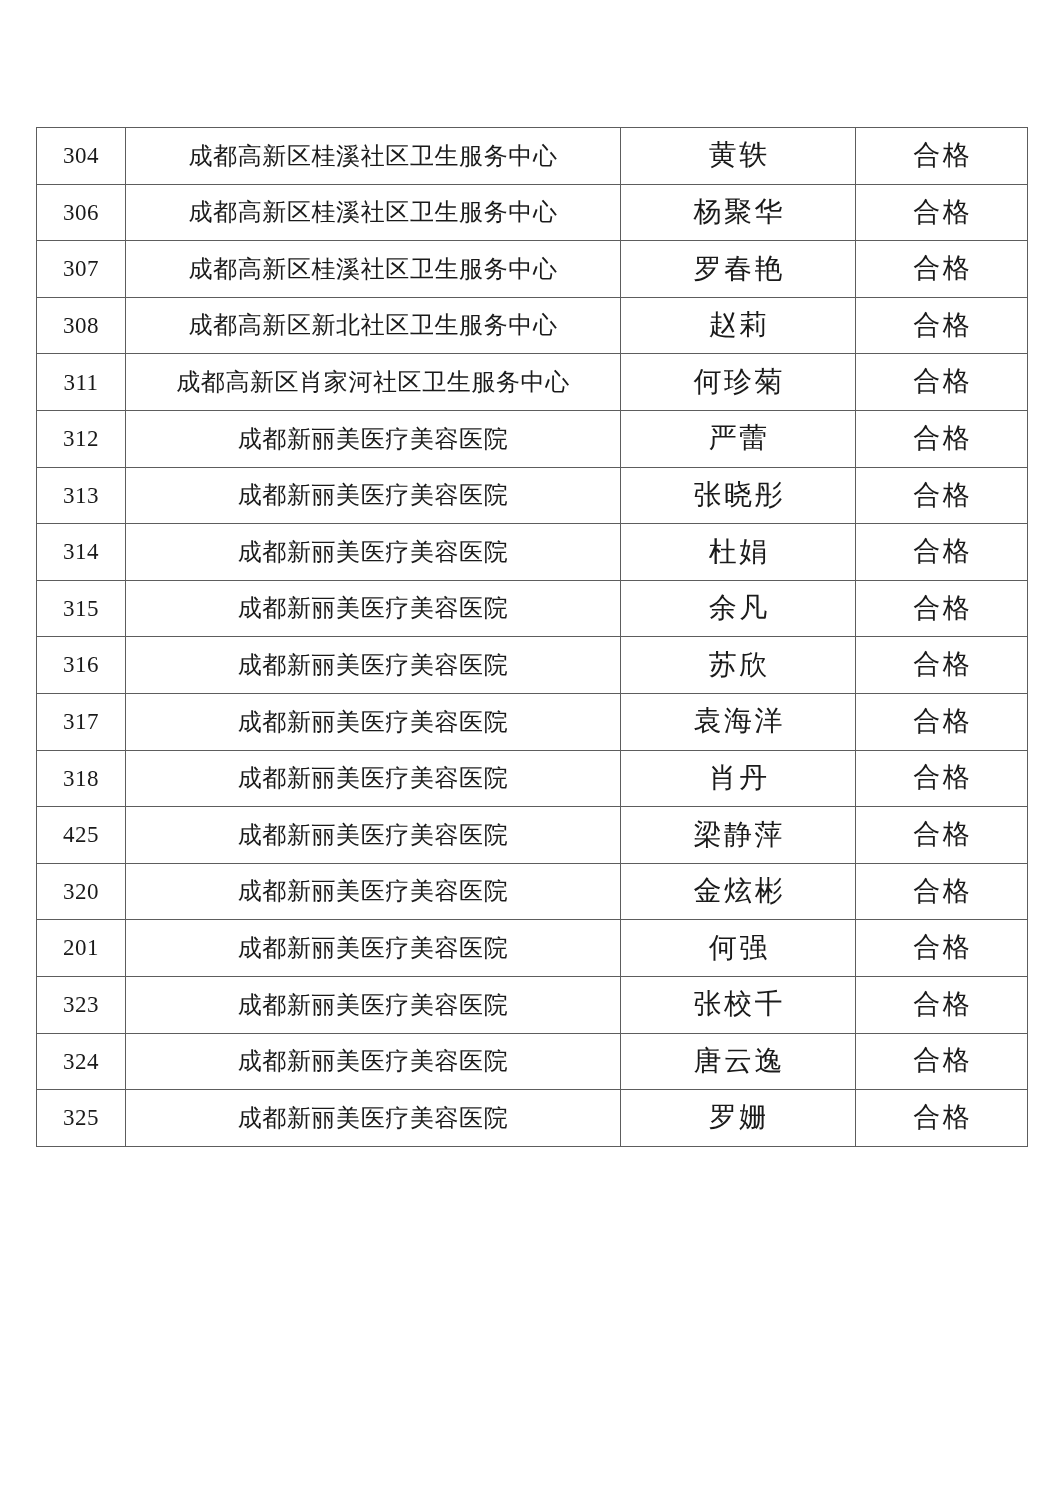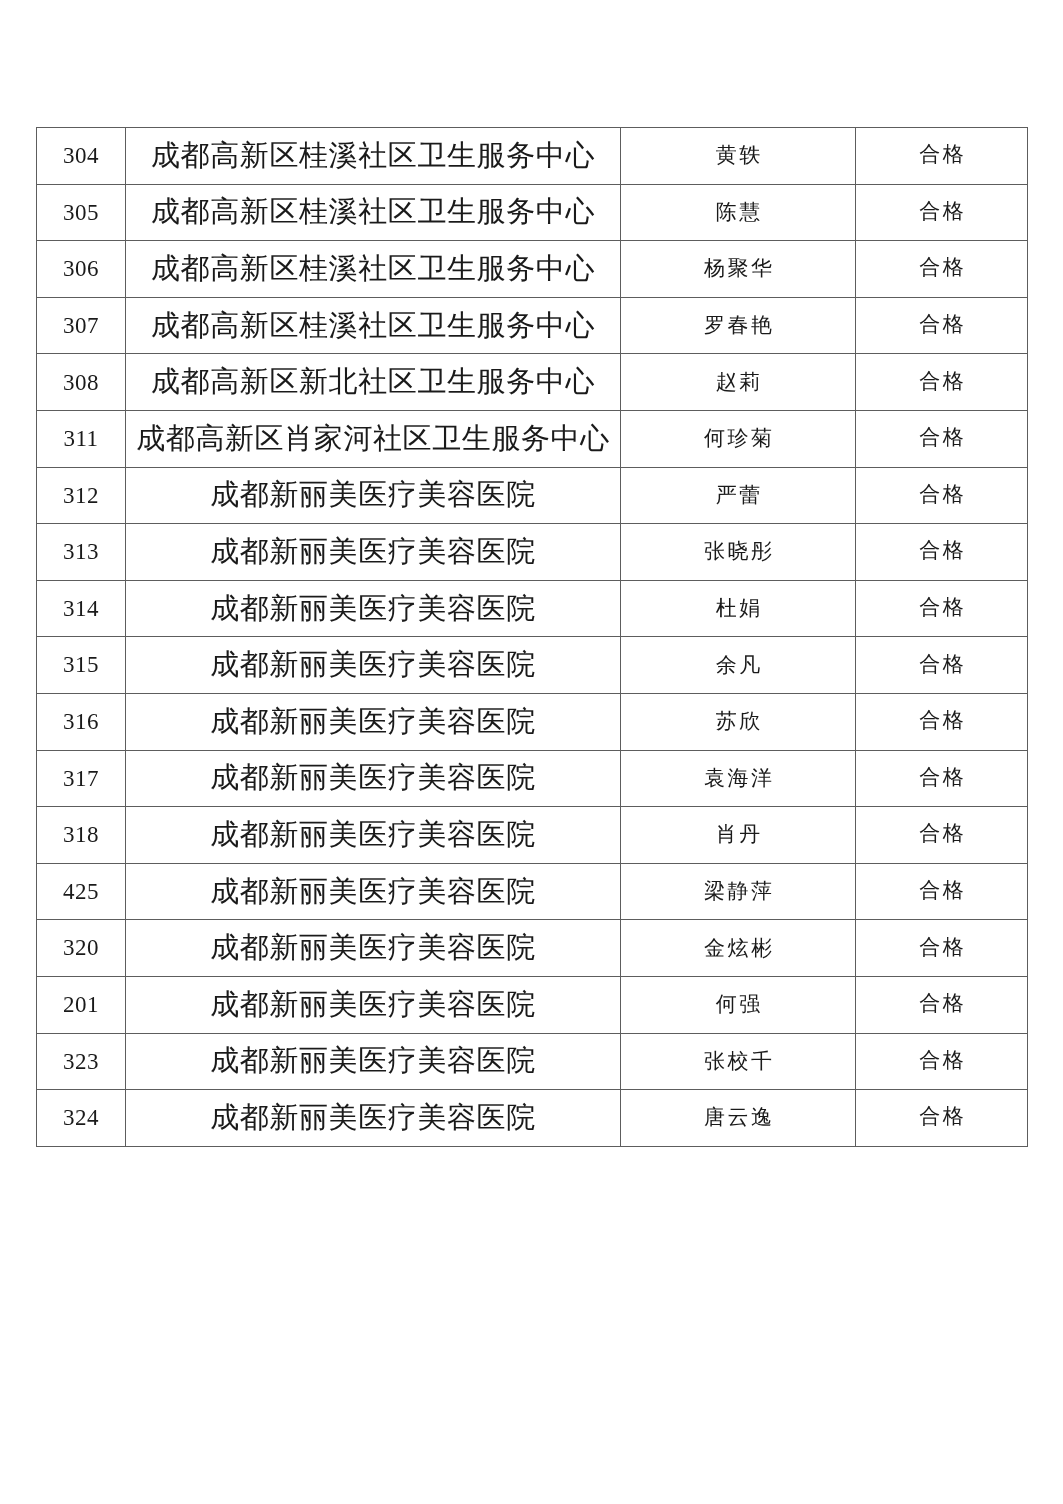--- a/index.html
+++ b/index.html
@@ -55,34 +55,34 @@
   }
 
   td.cell-index {
     font-family: "Liberation Serif", "DejaVu Serif", serif;
     font-size: 23px;
     letter-spacing: 0.5px;
   }
 
   td.cell-org {
     font-family: "DejaVu Serif", "Liberation Serif", serif;
-    font-size: 29px;
+    font-size: 24px;
     letter-spacing: 0.6px;
   }
 
   td.cell-name {
     font-family: "DejaVu Serif", "Liberation Serif", serif;
-    font-size: 21px;
+    font-size: 28px;
     letter-spacing: 2.5px;
     text-indent: 2.5px;
   }
 
   td.cell-result {
-    font-family: Liberation Mono, monospace;
-    font-size: 21px;
+    font-family: Liberation Serif, serif;
+    font-size: 27px;
     letter-spacing: 2.5px;
     text-indent: 2.5px;
   }
 </style>
 </head>
 <body>
 
 <div id="page">
   <table id="records-table">
     <colgroup>
@@ -93,26 +93,20 @@
     </colgroup>
     <tbody id="records-table-body">
 
     <tr>
           <td class="cell-index">304</td>
           <td class="cell-org">成都高新区桂溪社区卫生服务中心</td>
           <td class="cell-name">黄轶</td>
           <td class="cell-result">合格</td>
         </tr>
         <tr>
-          <td class="cell-index">305</td>
-          <td class="cell-org">成都高新区桂溪社区卫生服务中心</td>
-          <td class="cell-name">陈慧</td>
-          <td class="cell-result">合格</td>
-        </tr>
-        <tr>
           <td class="cell-index">306</td>
           <td class="cell-org">成都高新区桂溪社区卫生服务中心</td>
           <td class="cell-name">杨聚华</td>
           <td class="cell-result">合格</td>
         </tr>
         <tr>
           <td class="cell-index">307</td>
           <td class="cell-org">成都高新区桂溪社区卫生服务中心</td>
           <td class="cell-name">罗春艳</td>
           <td class="cell-result">合格</td>
@@ -194,15 +188,21 @@
           <td class="cell-org">成都新丽美医疗美容医院</td>
           <td class="cell-name">张校千</td>
           <td class="cell-result">合格</td>
         </tr>
         <tr>
           <td class="cell-index">324</td>
           <td class="cell-org">成都新丽美医疗美容医院</td>
           <td class="cell-name">唐云逸</td>
           <td class="cell-result">合格</td>
         </tr>
+        <tr>
+          <td class="cell-index">325</td>
+          <td class="cell-org">成都新丽美医疗美容医院</td>
+          <td class="cell-name">罗姗</td>
+          <td class="cell-result">合格</td>
+        </tr>
       </tbody>
   </table>
 </div>
 
 </body></html>

